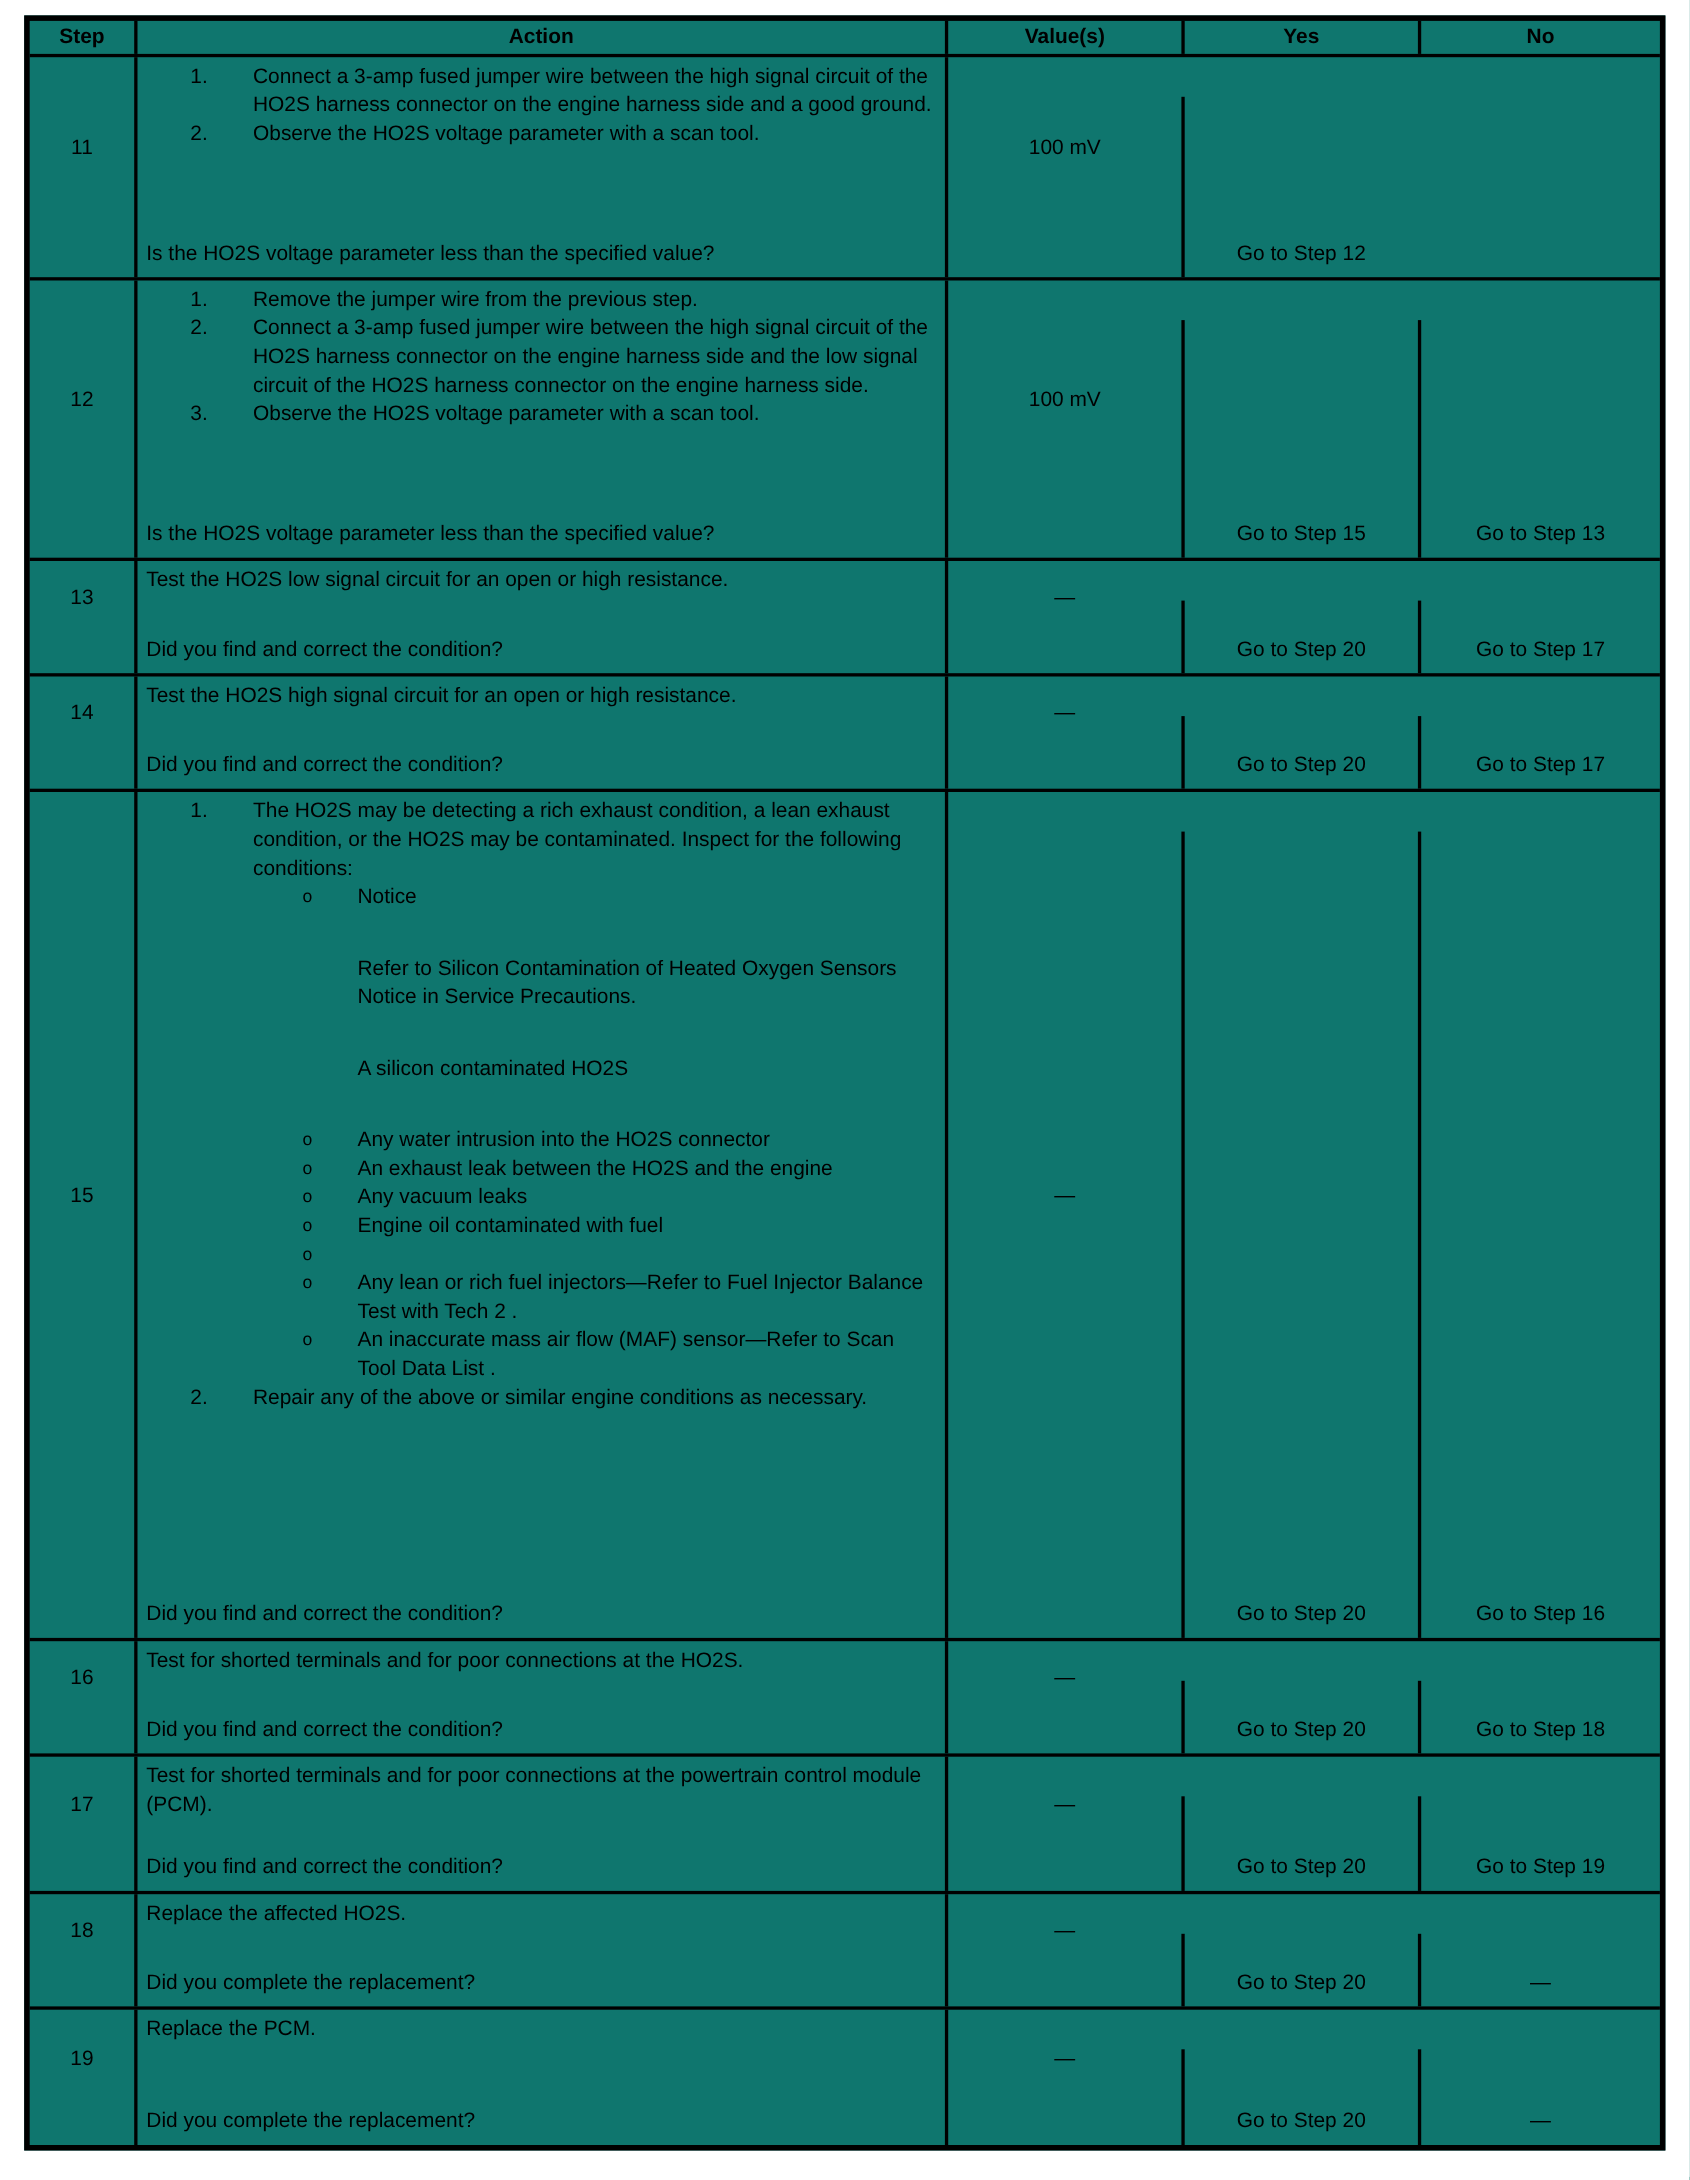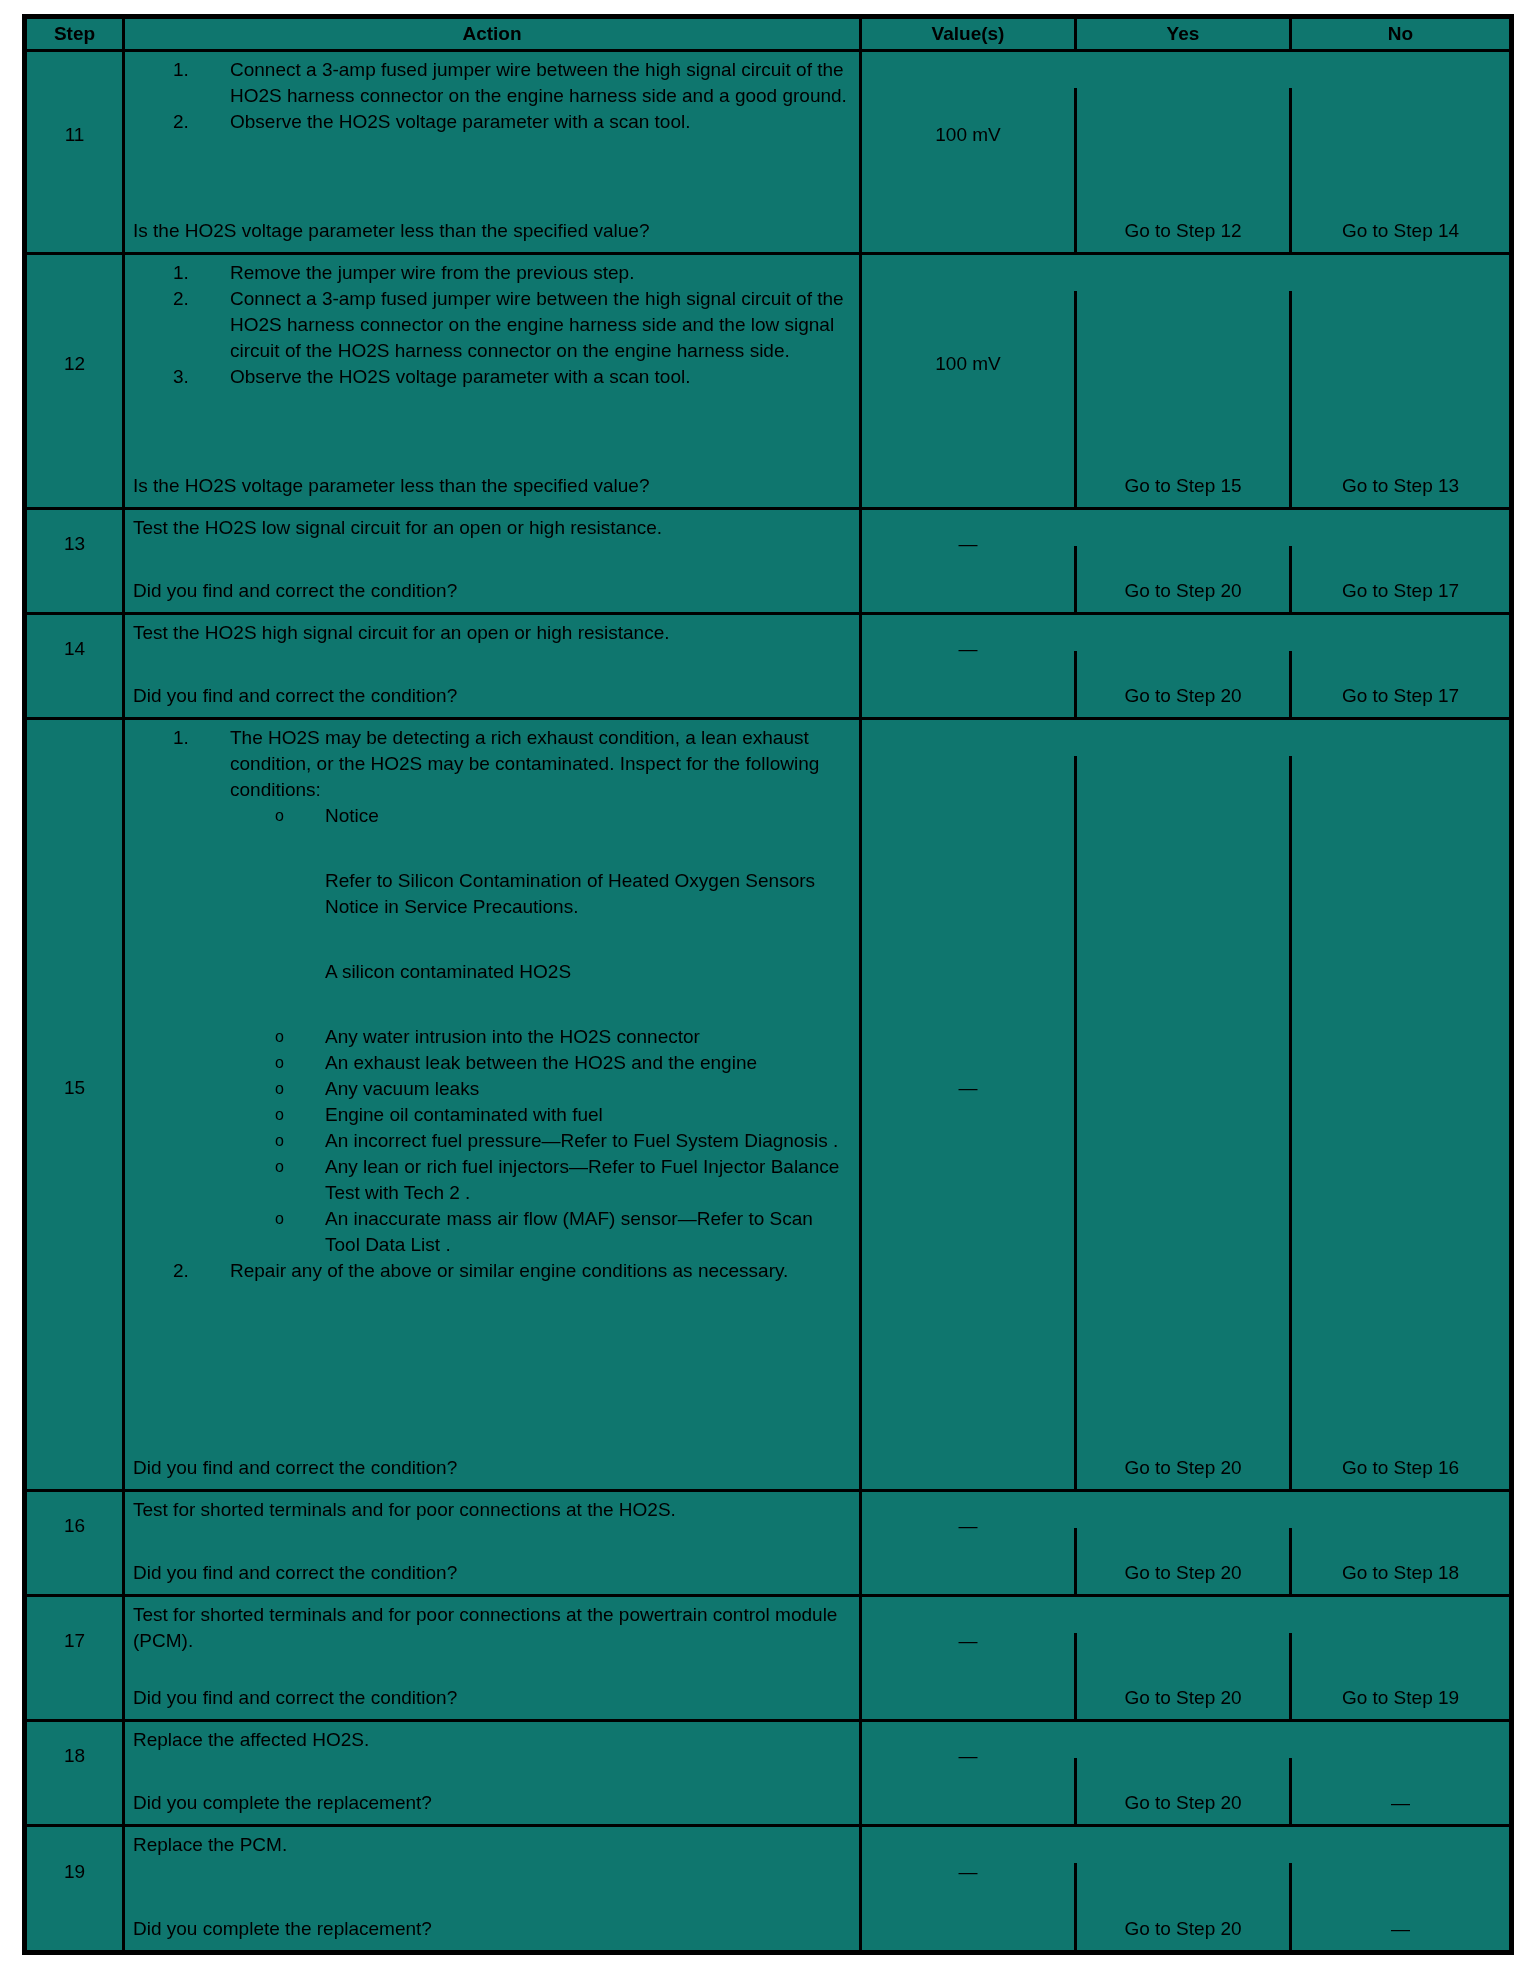--- a/index.html
+++ b/index.html
@@ -105,23 +105,20 @@
           </div>
           <div class="question">Is the HO2S voltage parameter less than the specified value?</div>
         </div>
         <div class="cell c-val vcell">
           <div class="vmid">100 mV</div>
           <div class="bspacer"></div>
         </div>
         <div class="cell c-yes goto-cell">
           <div class="goto-text">Go to Step 12</div>
         </div>
-        <div class="cell c-no goto-cell">
-          <div class="goto-text">Go to Step 14</div>
-        </div>
       </div>
       <div class="row datarow r1">
         <div class="cell c-step vcell">
           <div class="vmid">12</div>
           <div class="bspacer"></div>
         </div>
         <div class="cell c-action action-cell">
           <div class="action-content">
             <div class="blk lvl1">
               <div class="mk">1.</div>
@@ -231,21 +228,20 @@
             <div class="blk lvl2">
               <div class="mk bullet">o</div>
               <div class="tx">Any vacuum leaks</div>
             </div>
             <div class="blk lvl2">
               <div class="mk bullet">o</div>
               <div class="tx">Engine oil contaminated with fuel</div>
             </div>
             <div class="blk lvl2">
               <div class="mk bullet">o</div>
-              <div class="tx">An incorrect fuel pressure—Refer to Fuel System Diagnosis .</div>
             </div>
             <div class="blk lvl2">
               <div class="mk bullet">o</div>
               <div class="tx">Any lean or rich fuel injectors—Refer to Fuel Injector Balance Test with Tech 2 .</div>
             </div>
             <div class="blk lvl2">
               <div class="mk bullet">o</div>
               <div class="tx">An inaccurate mass air flow (MAF) sensor—Refer to Scan Tool Data List .</div>
             </div>
             <div class="blk lvl1">

